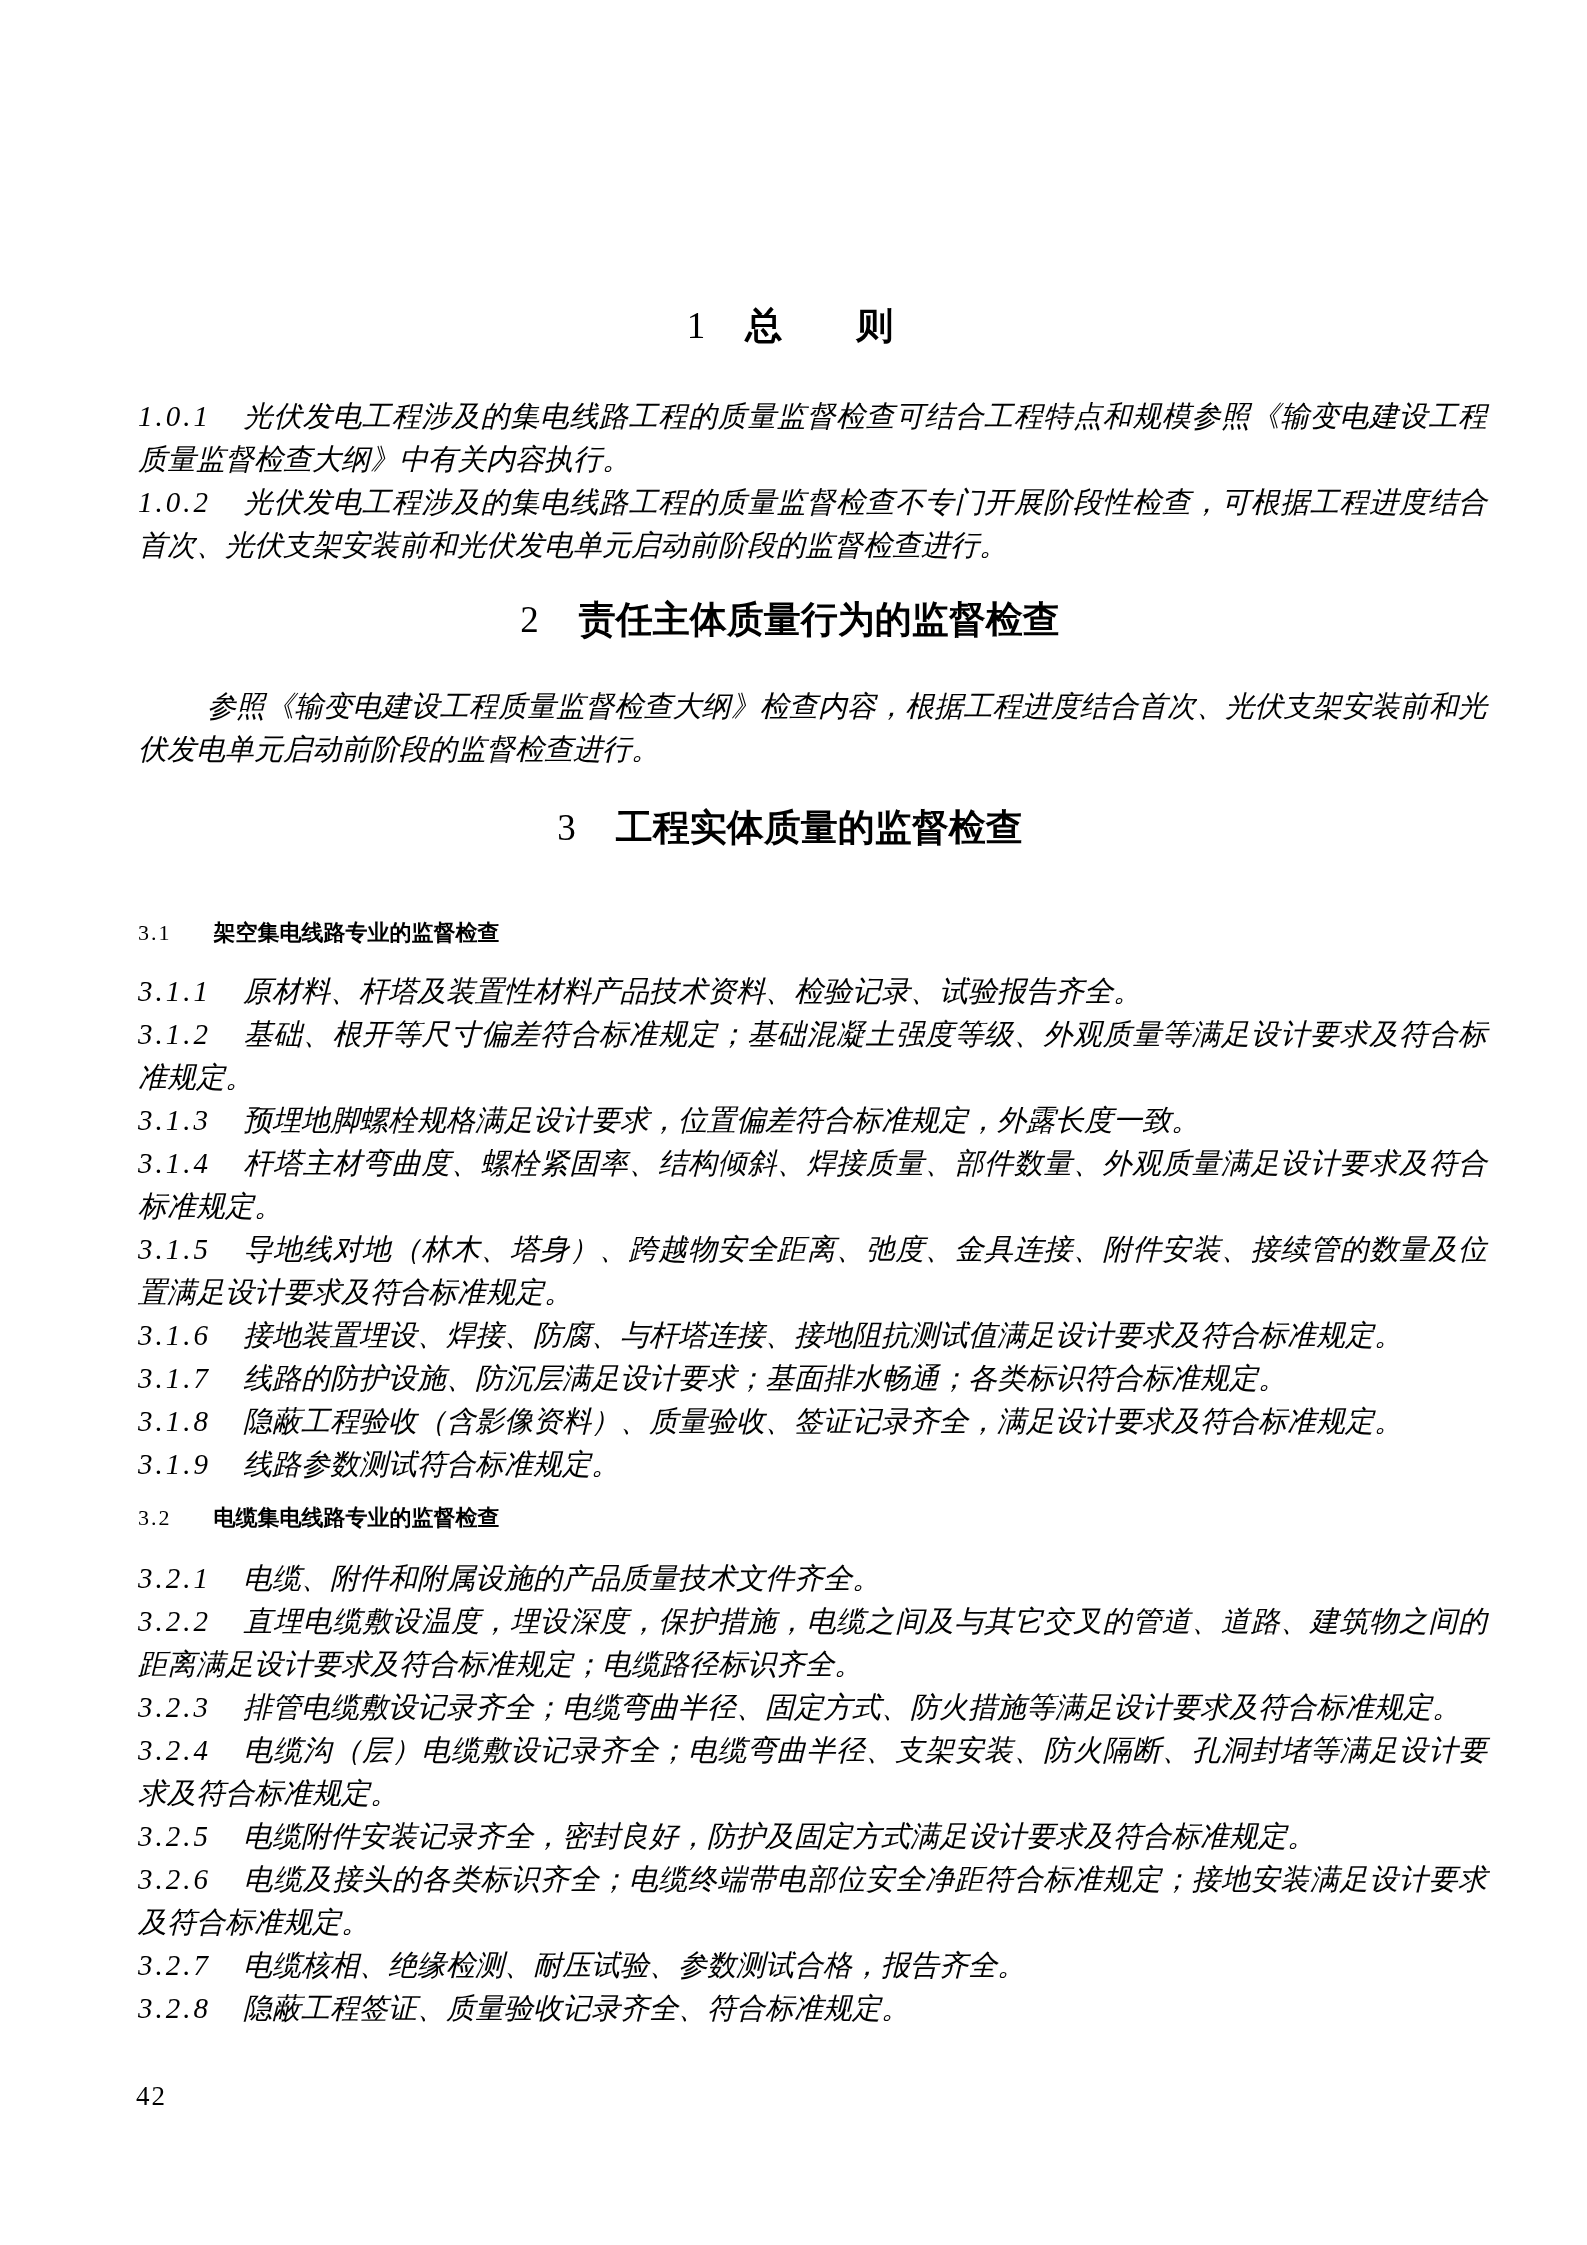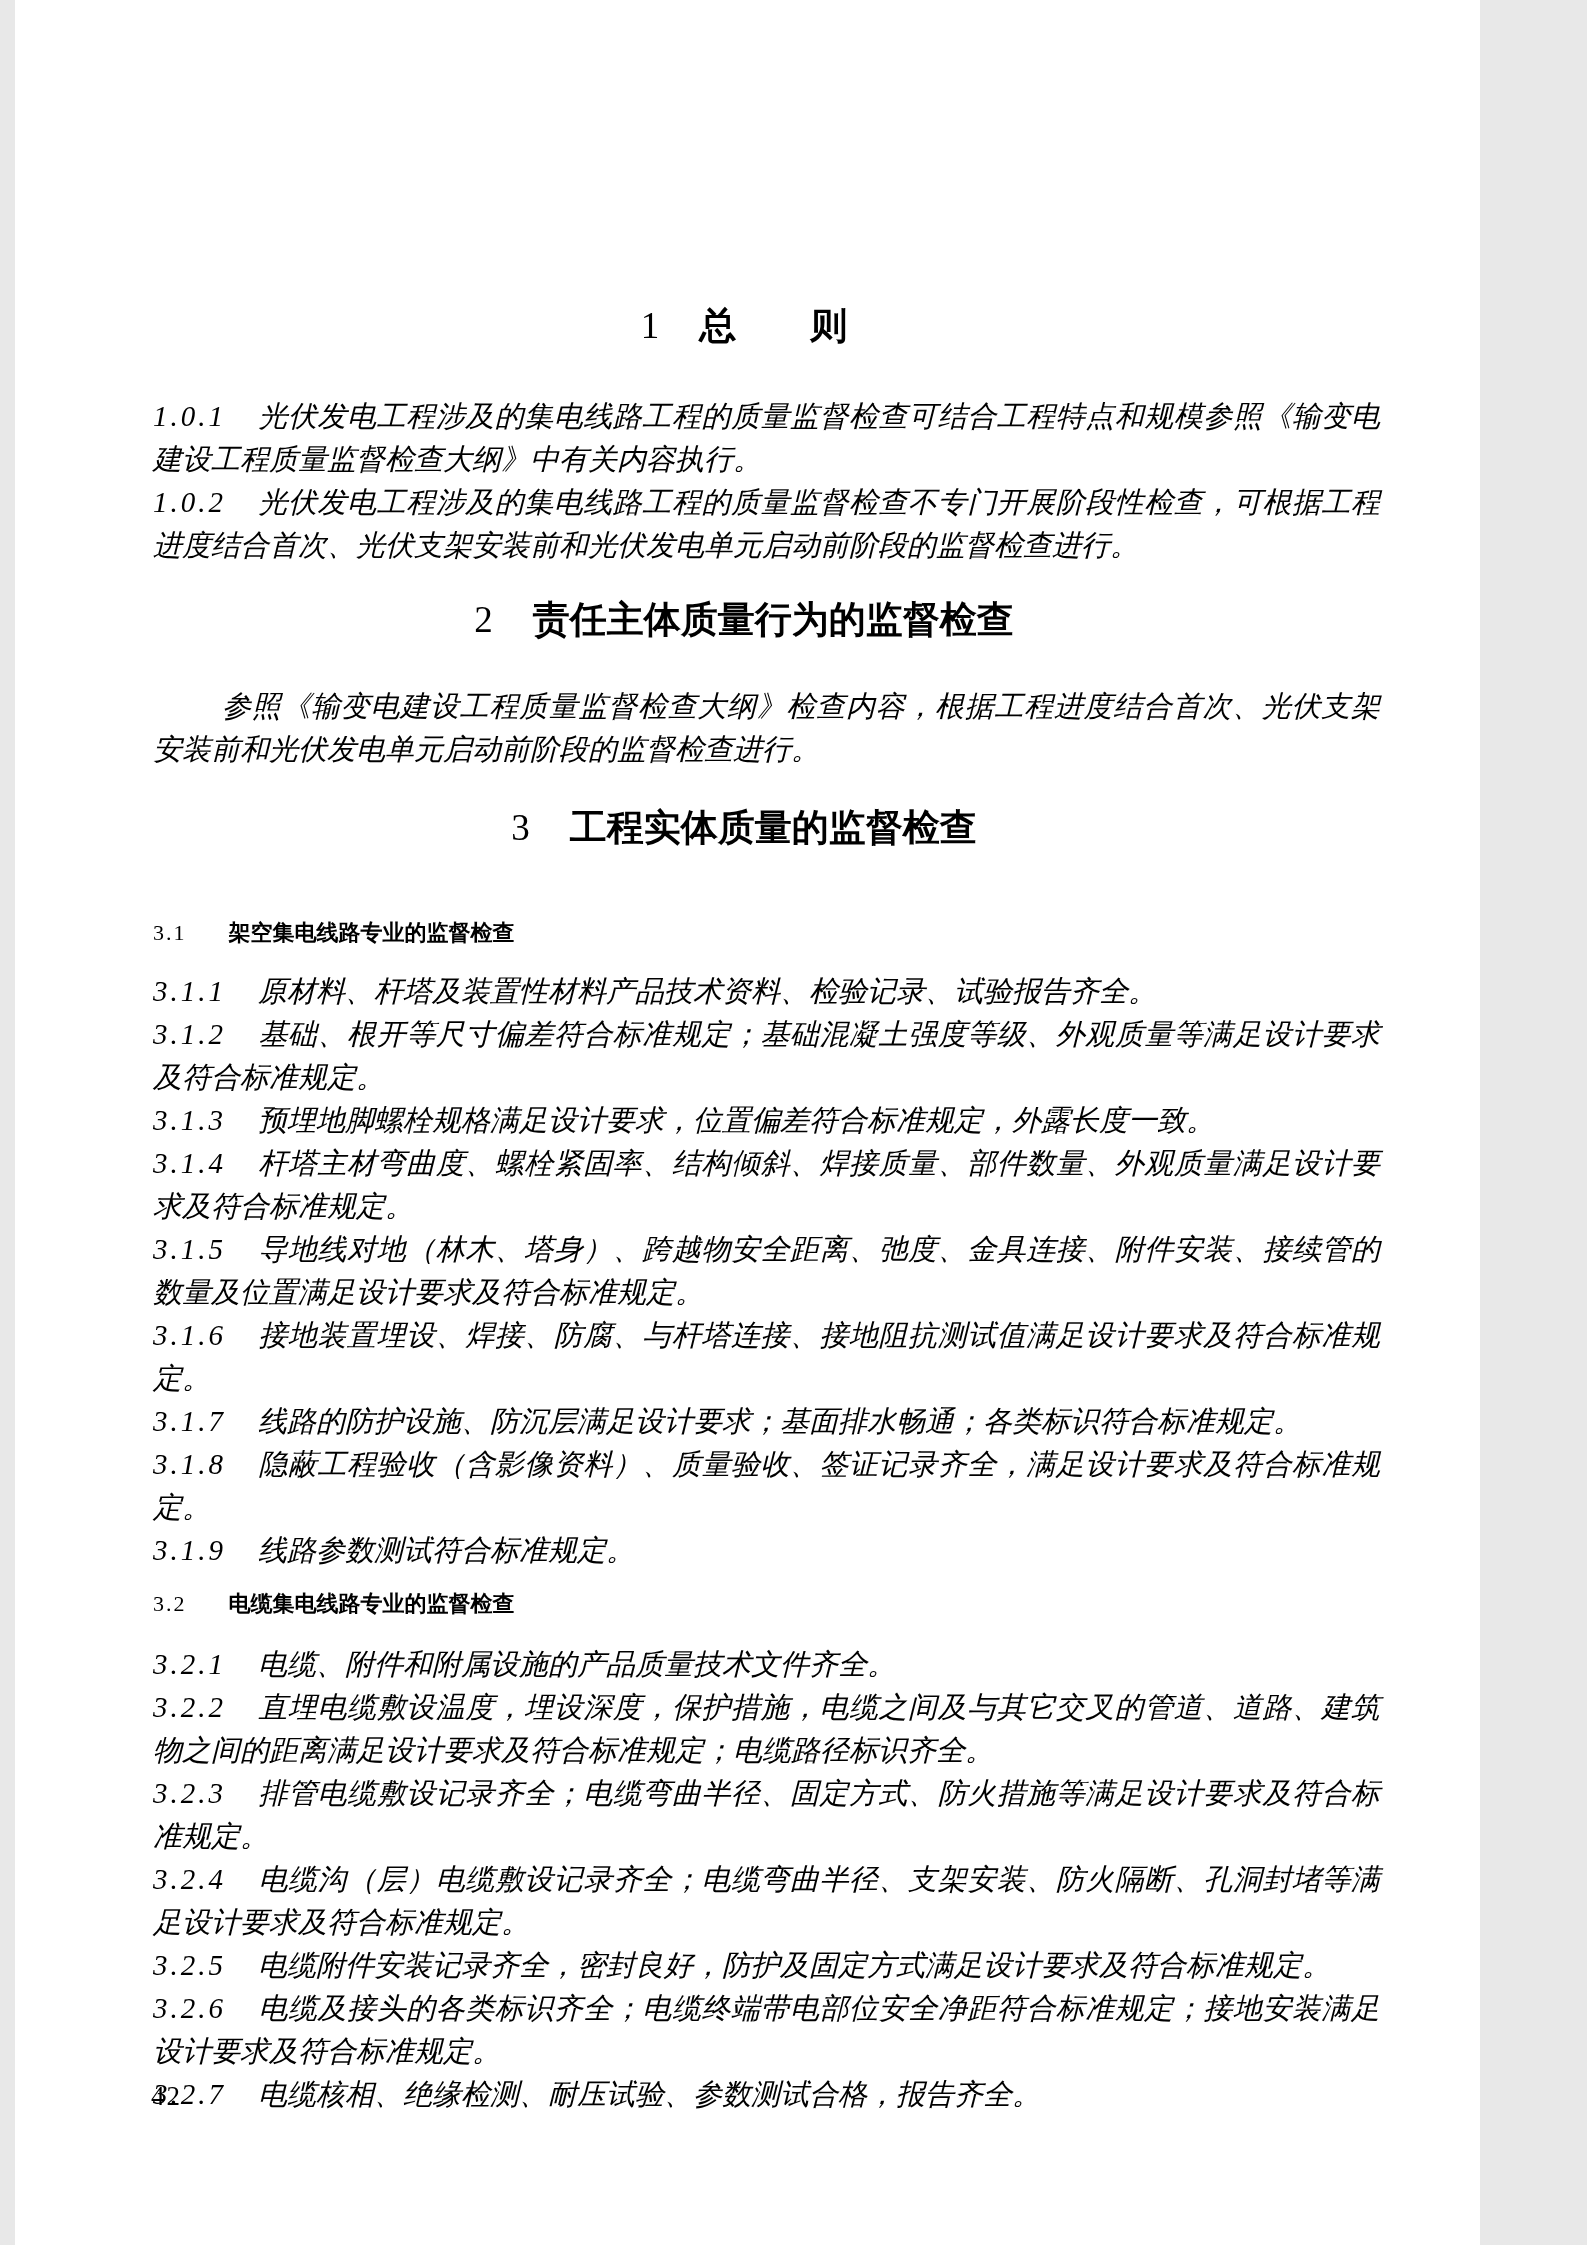--- a/index.html
+++ b/index.html
@@ -1,24 +1,23 @@
 <!DOCTYPE html>
 <html><head>
 <meta charset="utf-8">
 <style>
   html, body { margin: 0; padding: 0; background: #e8e8e8; }
   .page {
     position: relative;
-    width: 1465px;
+    width: 1587px;
     height: 2245px;
     background: #ffffff;
     color: #000000;
     font-family: "Liberation Serif", "DejaVu Serif", serif;
     overflow: hidden;
-    margin-left: 15px;
   }
   .content {
     padding: 0 100px 0 138px;
   }
 
   
   .chap-heading {
     text-align: center;
     padding-right: 45px;
     font-family: "Liberation Sans", "DejaVu Sans", sans-serif;
@@ -109,17 +108,18 @@
 
     <h2 class="sec-heading" id="section32-heading"><span class="sec-num">3.2</span><span>电缆集电线路专业的监督检查</span></h2>
 
     <p class="clause"><span class="cnum">3.2.1</span><span>电缆、附件和附属设施的产品质量技术文件齐全。</span></p>
     <p class="clause"><span class="cnum">3.2.2</span><span>直埋电缆敷设温度，埋设深度，保护措施，电缆之间及与其它交叉的管道、道路、建筑物之间的距离满足设计要求及符合标准规定；电缆路径标识齐全。</span></p>
     <p class="clause"><span class="cnum">3.2.3</span><span>排管电缆敷设记录齐全；电缆弯曲半径、固定方式、防火措施等满足设计要求及符合标准规定。</span></p>
     <p class="clause"><span class="cnum">3.2.4</span><span>电缆沟（层）电缆敷设记录齐全；电缆弯曲半径、支架安装、防火隔断、孔洞封堵等满足设计要求及符合标准规定。</span></p>
     <p class="clause"><span class="cnum">3.2.5</span><span>电缆附件安装记录齐全，密封良好，防护及固定方式满足设计要求及符合标准规定。</span></p>
     <p class="clause"><span class="cnum">3.2.6</span><span>电缆及接头的各类标识齐全；电缆终端带电部位安全净距符合标准规定；接地安装满足设计要求及符合标准规定。</span></p>
     <p class="clause"><span class="cnum">3.2.7</span><span>电缆核相、绝缘检测、耐压试验、参数测试合格，报告齐全。</span></p>
+    <p class="clause"><span class="cnum">3.2.8</span><span>隐蔽工程签证、质量验收记录齐全、符合标准规定。</span></p>
 
   </div>
 
   <div class="page-number">42</div>
 </div>
 
 </body></html>

